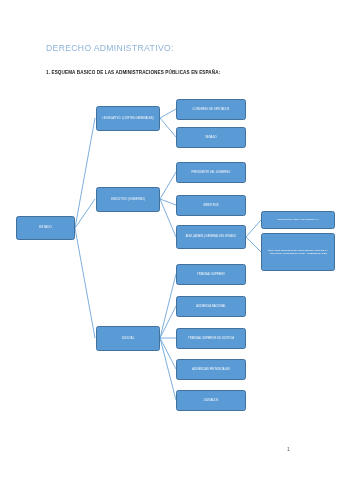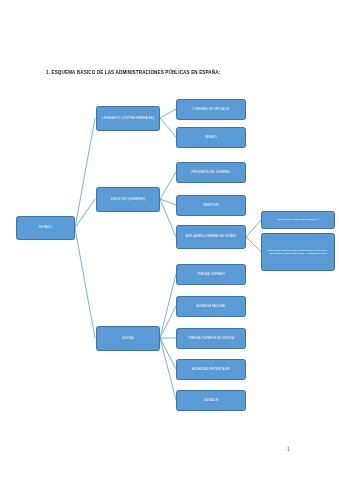--- a/index.html
+++ b/index.html
@@ -81,20 +81,21 @@
   .t-branch { font-size: 2.7px; letter-spacing: 0.08px; }
   .t-leaf   { font-size: 2.6px; letter-spacing: 0.08px; }
   .t-side   { font-size: 2.5px; letter-spacing: 0.05px; }
   .t-sidebig{ font-size: 2.3px; letter-spacing: 0.03px; }
 </style>
 </head>
 <body>
 
 <div id="page">
 
+  <div id="doc-title">DERECHO ADMINISTRATIVO:</div>
   <div id="section-heading">1. ESQUEMA BASICO DE LAS ADMINISTRACIONES PÚBLICAS EN ESPAÑA:</div>
 
   <div id="diagram">
 
     <svg id="connectors" viewBox="0 0 339 480">
       <g stroke="#5b9bd5" stroke-width="0.8" fill="none">
         <path d="M75 228 L95 118"></path>
         <path d="M75 228 L95 199"></path>
         <path d="M75 228 L95 338"></path>
 

